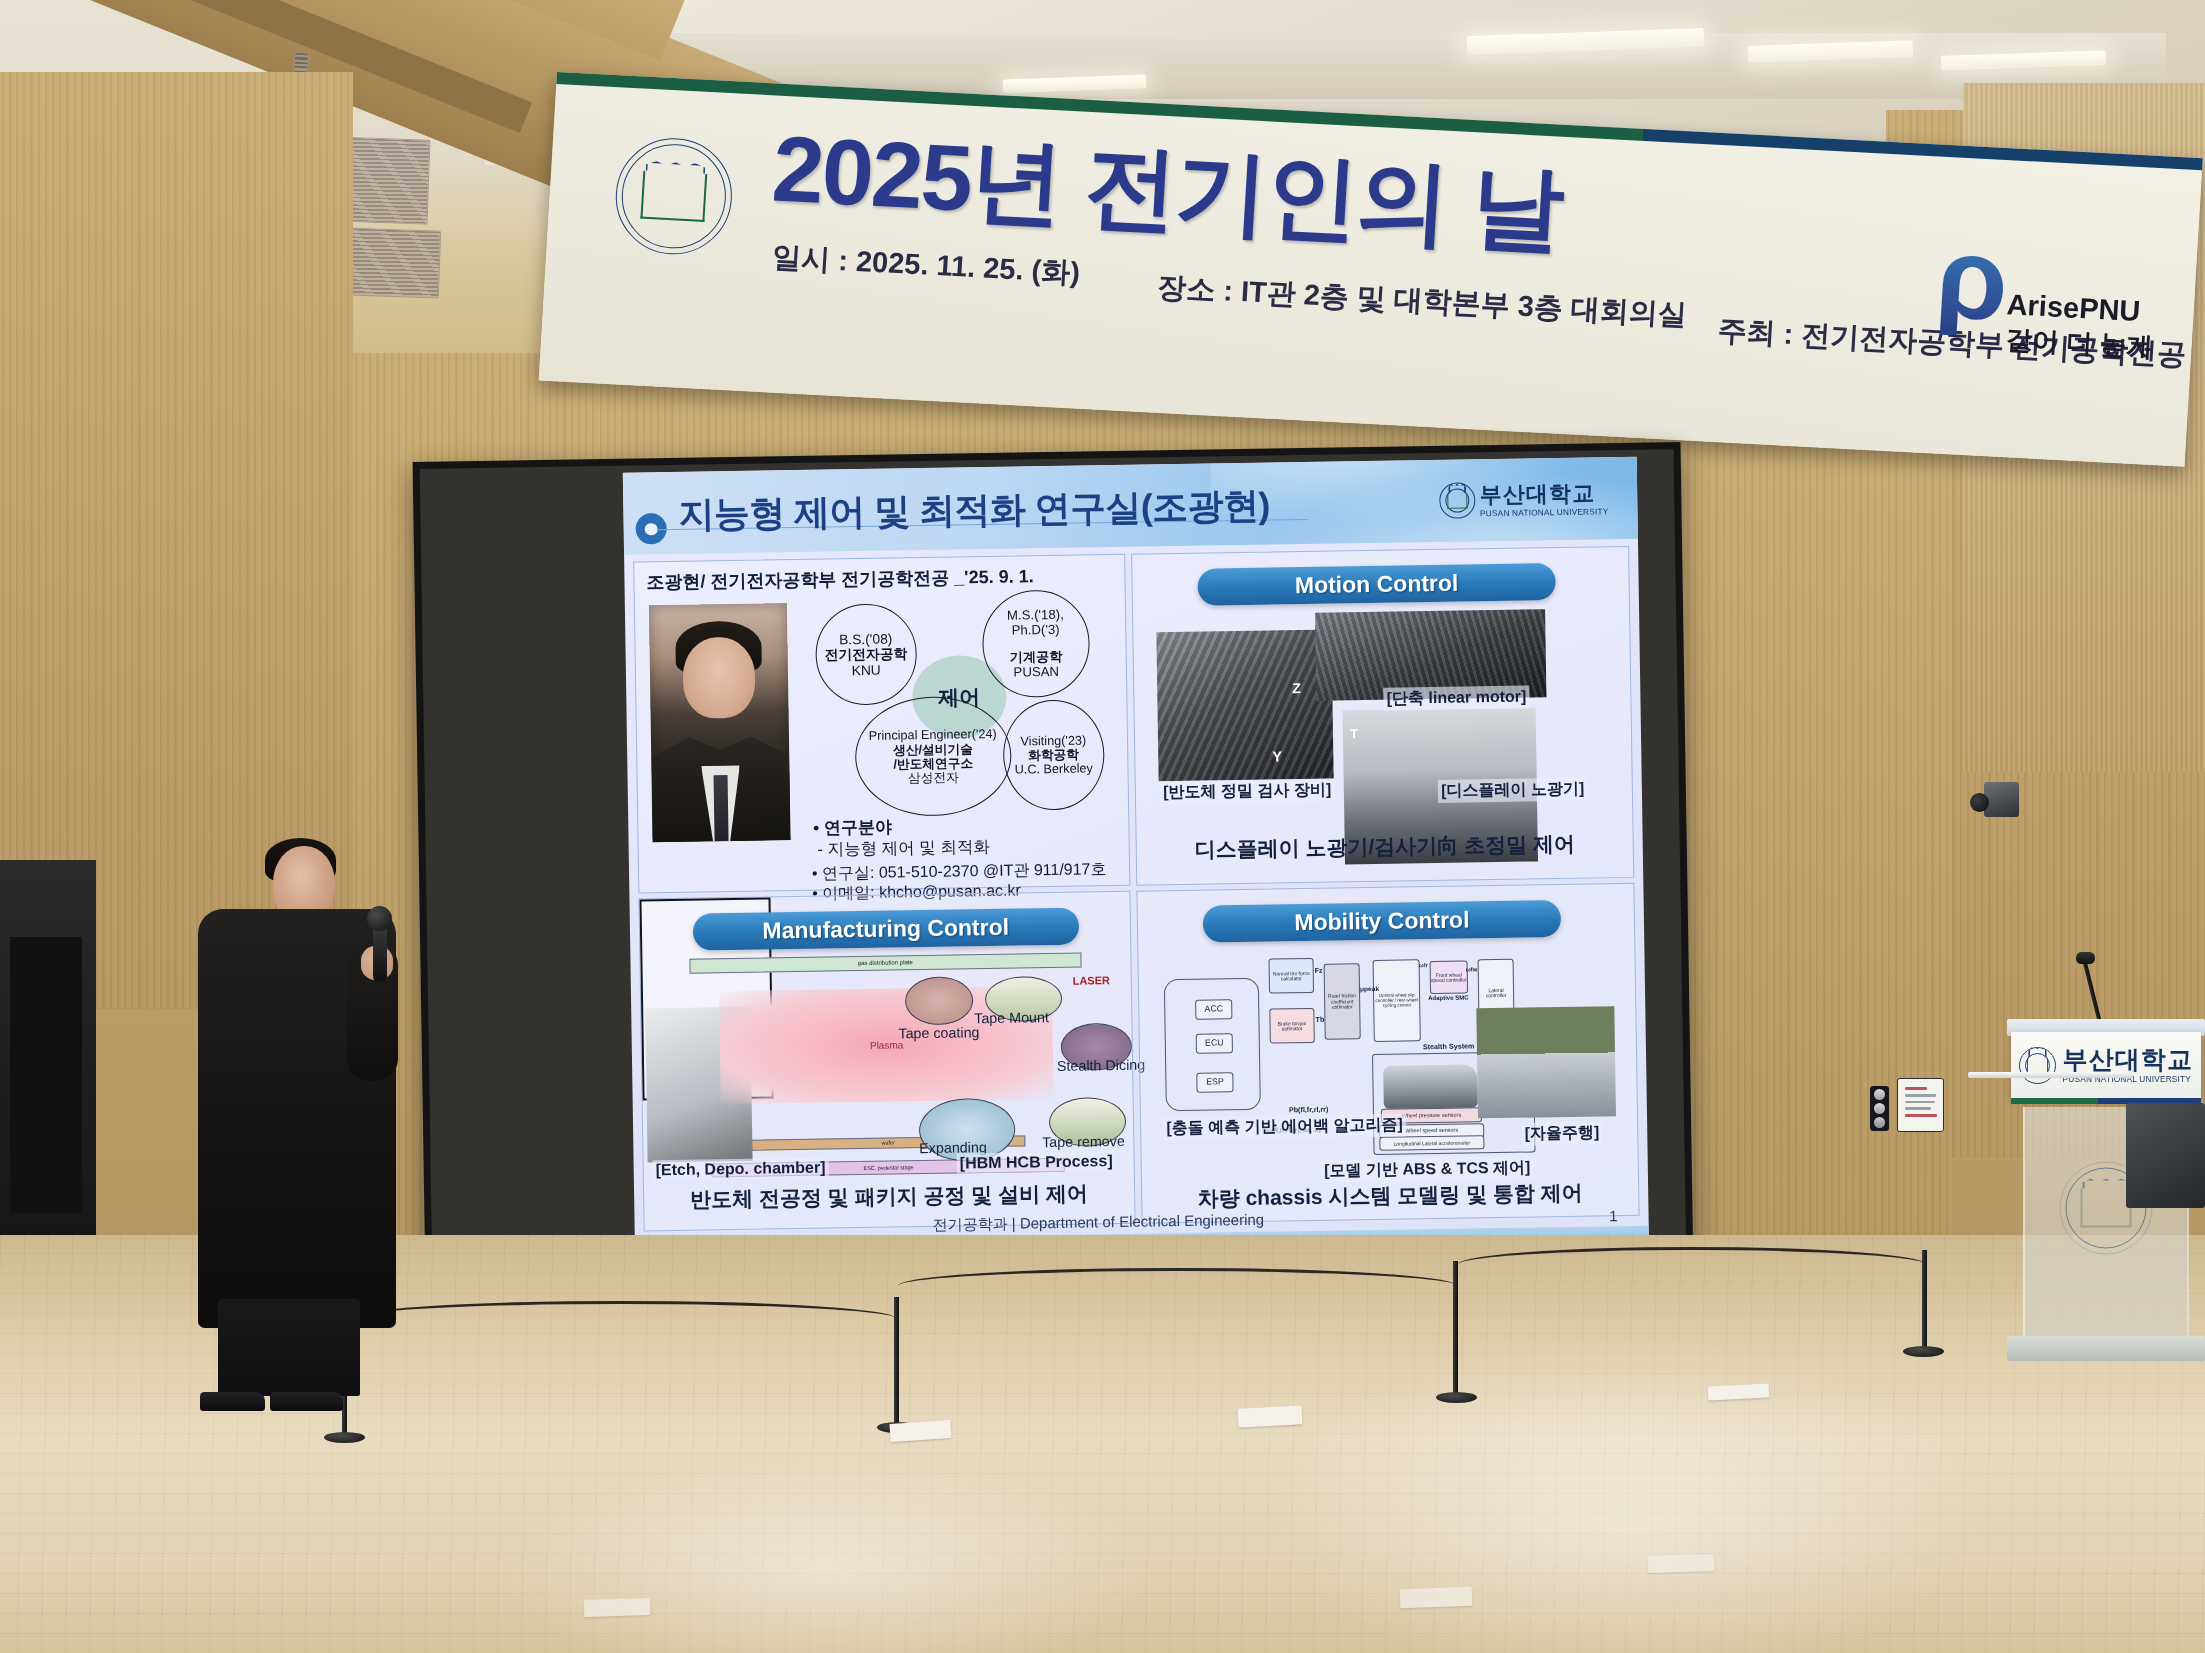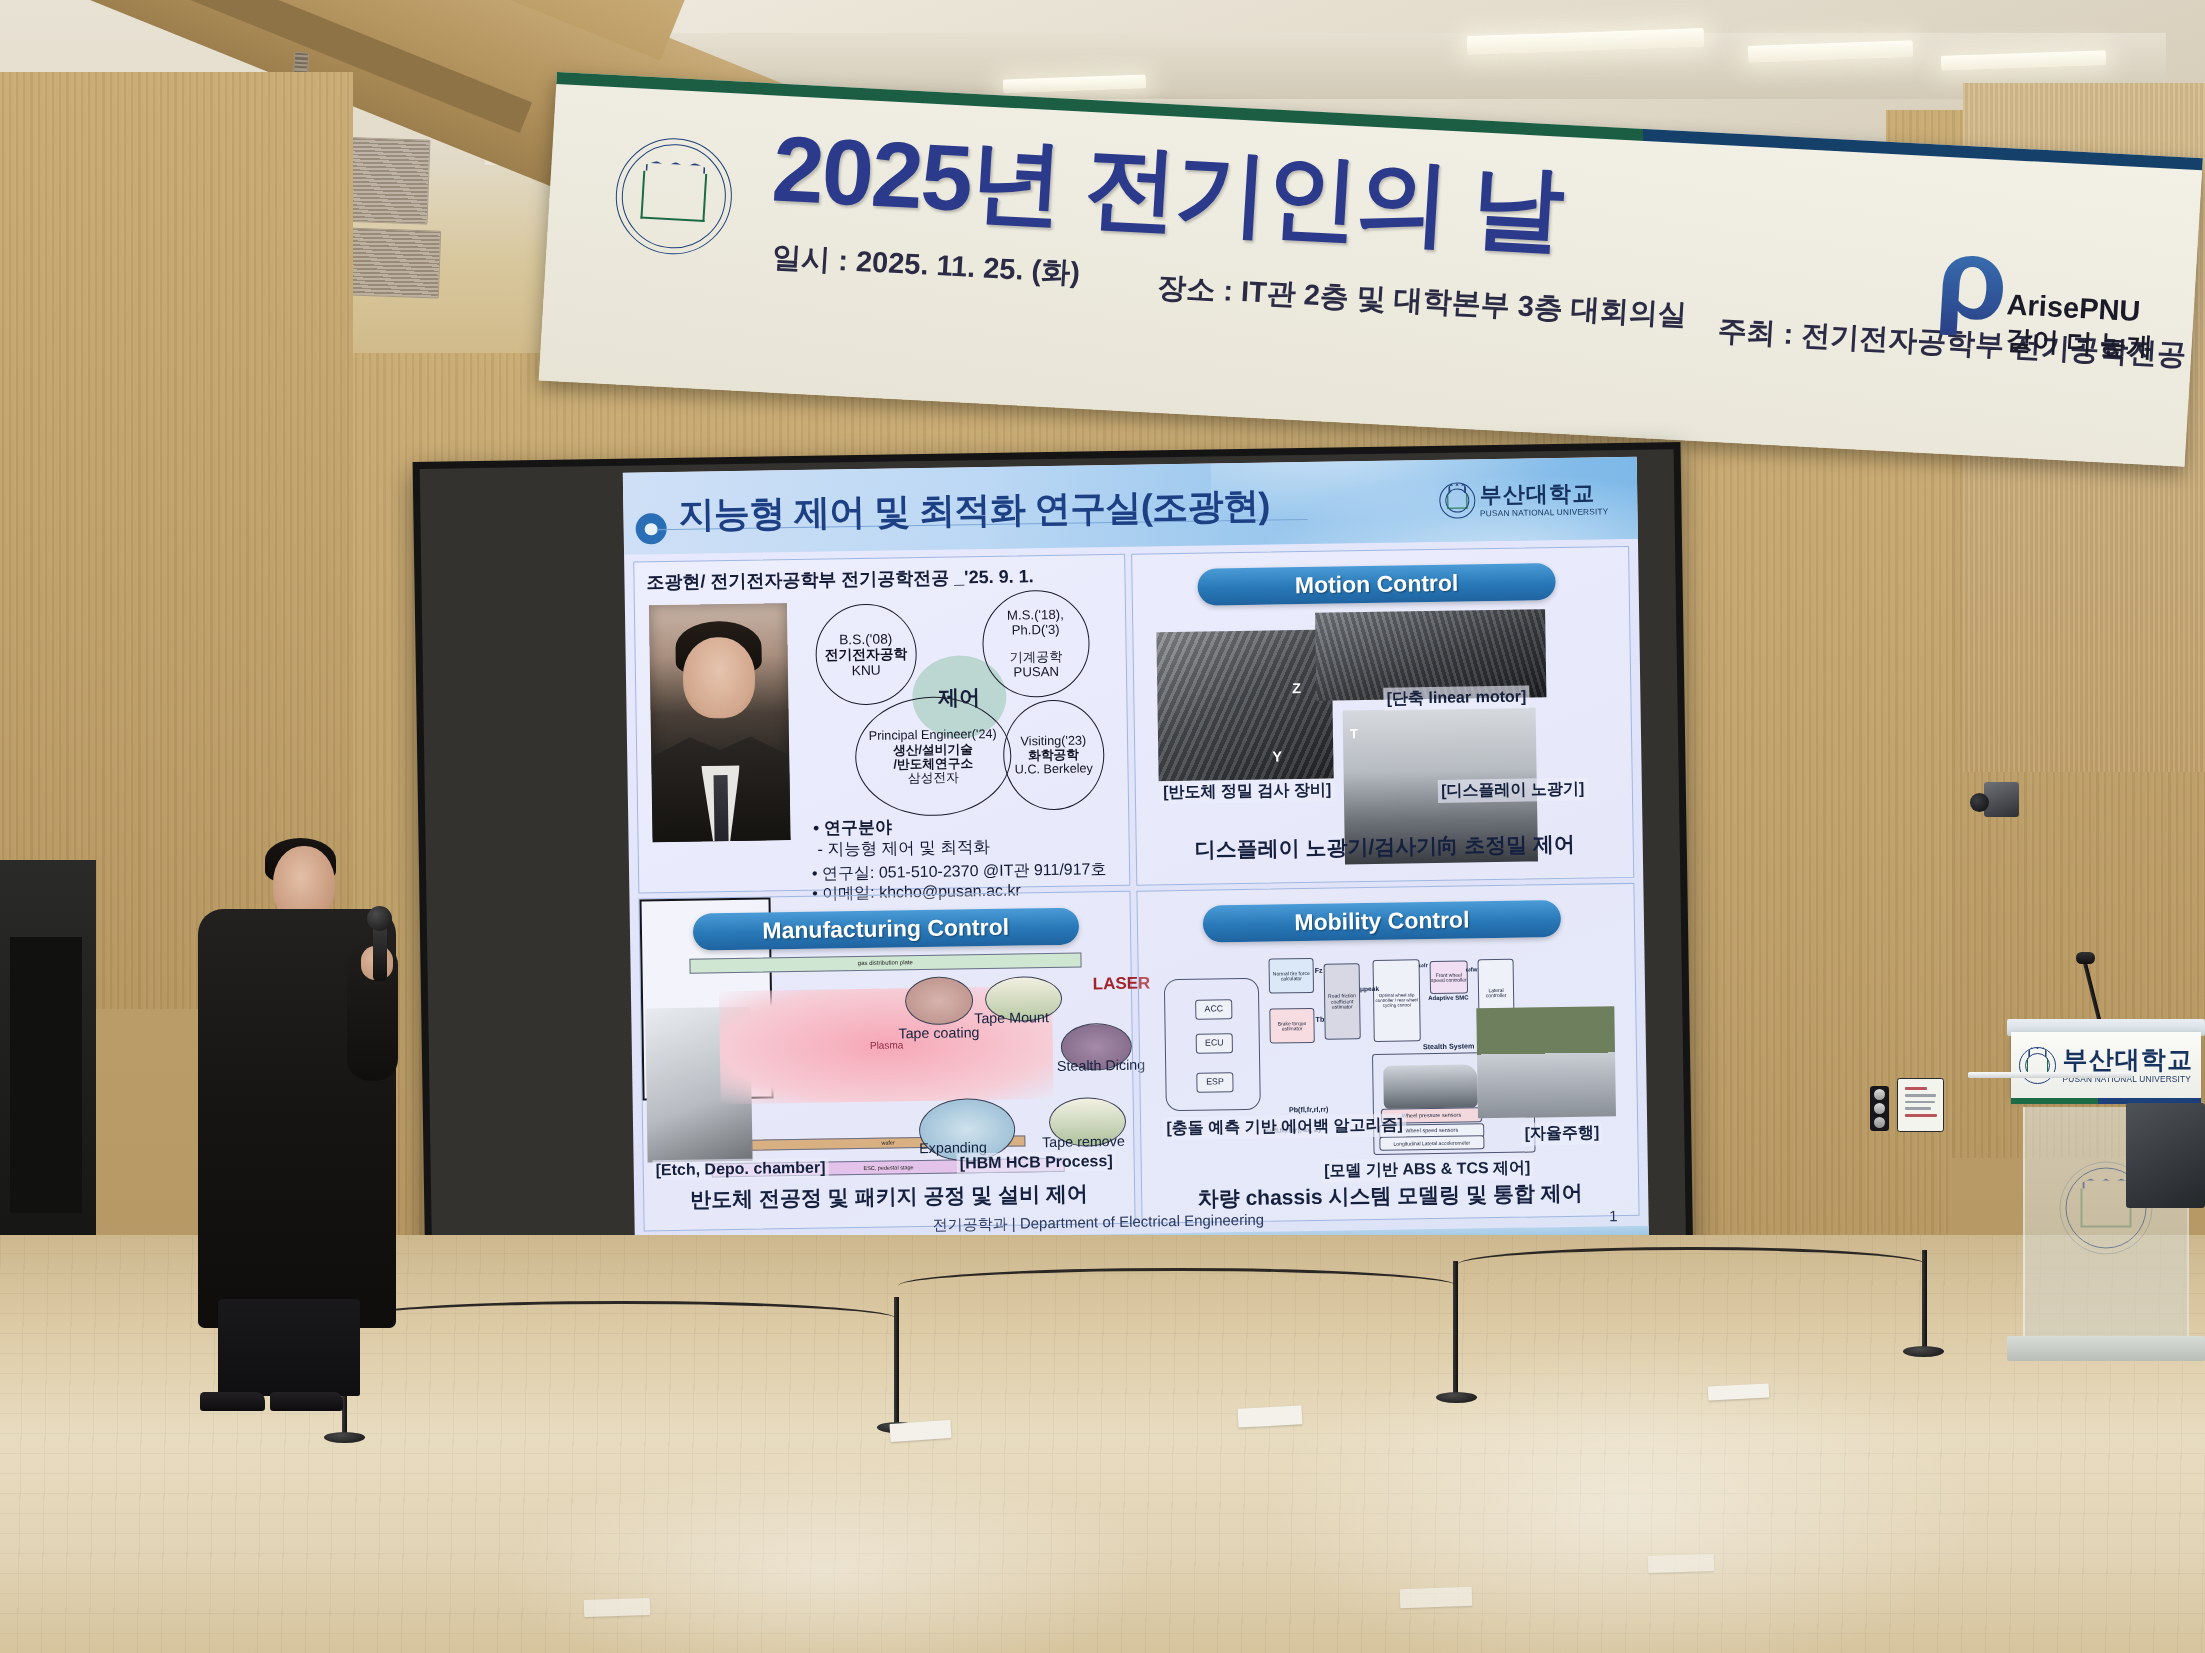--- a/index.html
+++ b/index.html
@@ -433,21 +433,21 @@
 
         <div class="venn" style="left:180px;top:45px;width:99px;height:99px;font-size:13.8px;">
           <span>B.S.('08)</span>
           <span style="font-weight:700;">전기전자공학</span>
           <span>KNU</span>
         </div>
 
         <div class="venn" style="left:347px;top:34px;width:105px;height:105px;font-size:13.2px;">
           <span>M.S.('18),</span>
           <span>Ph.D('3)</span>
-          <span style="font-weight:400;margin-top:12px;">기계공학</span>
+          <span style="font-weight:700;margin-top:12px;">기계공학</span>
           <span>PUSAN</span>
         </div>
 
         <div class="venn" style="left:218px;top:139px;width:154px;height:117px;font-size:12.7px;">
           <span>Principal Engineer('24)</span>
           <span style="font-weight:700;">생산/설비기술</span>
           <span style="font-weight:700;">/반도체연구소</span>
           <span>삼성전자</span>
         </div>
 
@@ -499,21 +499,21 @@
         </div>
 
         <div class="wafer" style="left:264px;top:82px;width:66px;height:46px;background:radial-gradient(ellipse,#d7b3ad,#b88d86);"></div>
         <div class="wafer" style="left:344px;top:83px;width:75px;height:43px;background:linear-gradient(180deg,#f1efe1,#b9c9a4);"></div>
         <div class="wafer" style="left:419px;top:131px;width:69px;height:45px;background:radial-gradient(ellipse,#a58ba8,#7a6382);"></div>
         <div class="wafer" style="left:406px;top:205px;width:75px;height:47px;background:linear-gradient(180deg,#f3f1e4,#aec29c);"></div>
         <div class="wafer" style="left:276px;top:204px;width:94px;height:61px;background:radial-gradient(ellipse,#cfe2ee,#8fb6cf);"></div>
 
         <span class="lbl" style="left:257px;top:130px;font-size:14.3px;background:none;font-weight:400;">Tape coating</span>
         <span class="lbl" style="left:333px;top:116px;font-size:14.3px;background:none;font-weight:400;">Tape Mount</span>
-        <span class="lbl" style="left:452px;top:82px;font-size:17px;background:none;color:#a3232b;">LASER</span>
+        <span class="lbl" style="left:432px;top:82px;font-size:11px;background:none;color:#a3232b;">LASER</span>
         <span class="lbl" style="left:415px;top:165px;font-size:14.3px;background:none;font-weight:400;">Stealth Dicing</span>
         <span class="lbl" style="left:399px;top:241px;font-size:14.3px;background:none;font-weight:400;">Tape remove</span>
         <span class="lbl" style="left:276px;top:245px;font-size:14.3px;background:none;font-weight:400;">Expanding</span>
 
         <span class="lbl" style="left:8.8px;top:261px;font-size:16px;padding:1.1px 3.3px;">[Etch, Depo. chamber]</span>
         <span class="lbl" style="left:313px;top:259px;font-size:16px;padding:1.1px 3.3px;">[HBM HCB Process]</span>
 
         <div class="quad-caption" style="left:0;right:0;top:287px;font-size:21px;">반도체 전공정 및 패키지 공정 및 설비 제어</div>
       </div>
 

